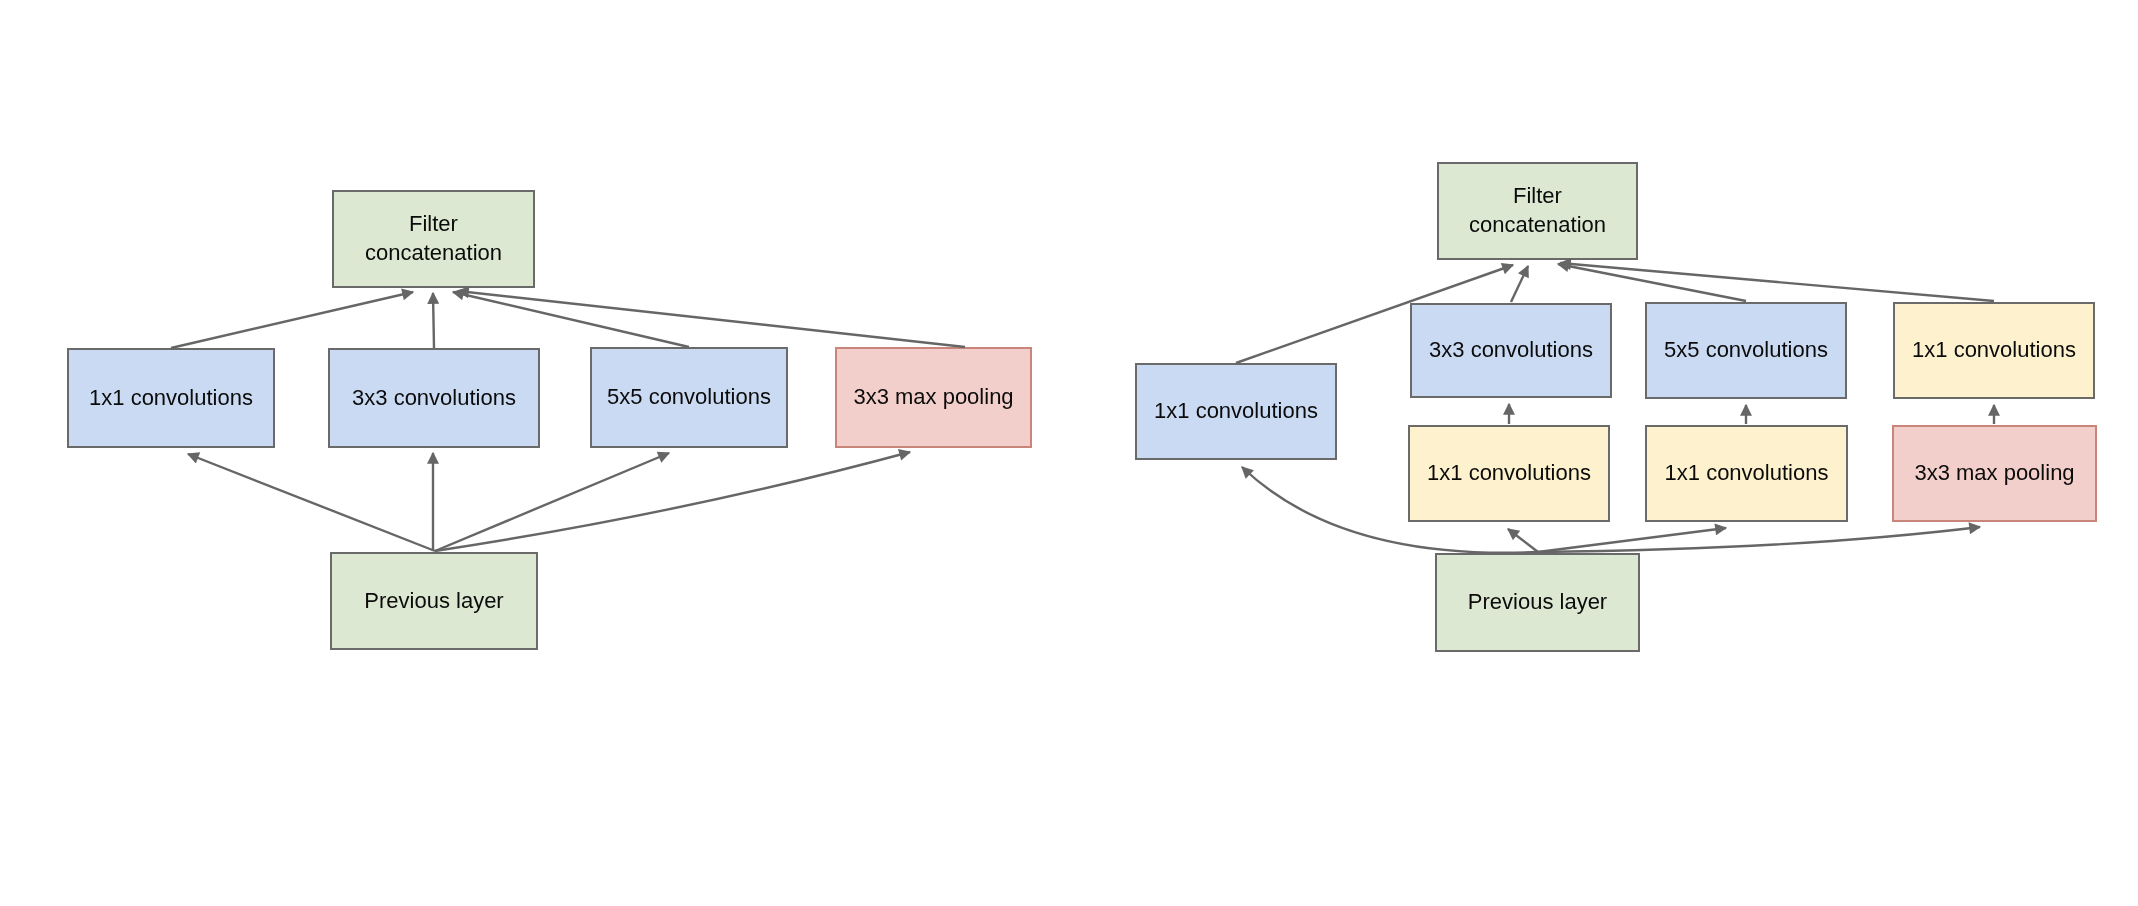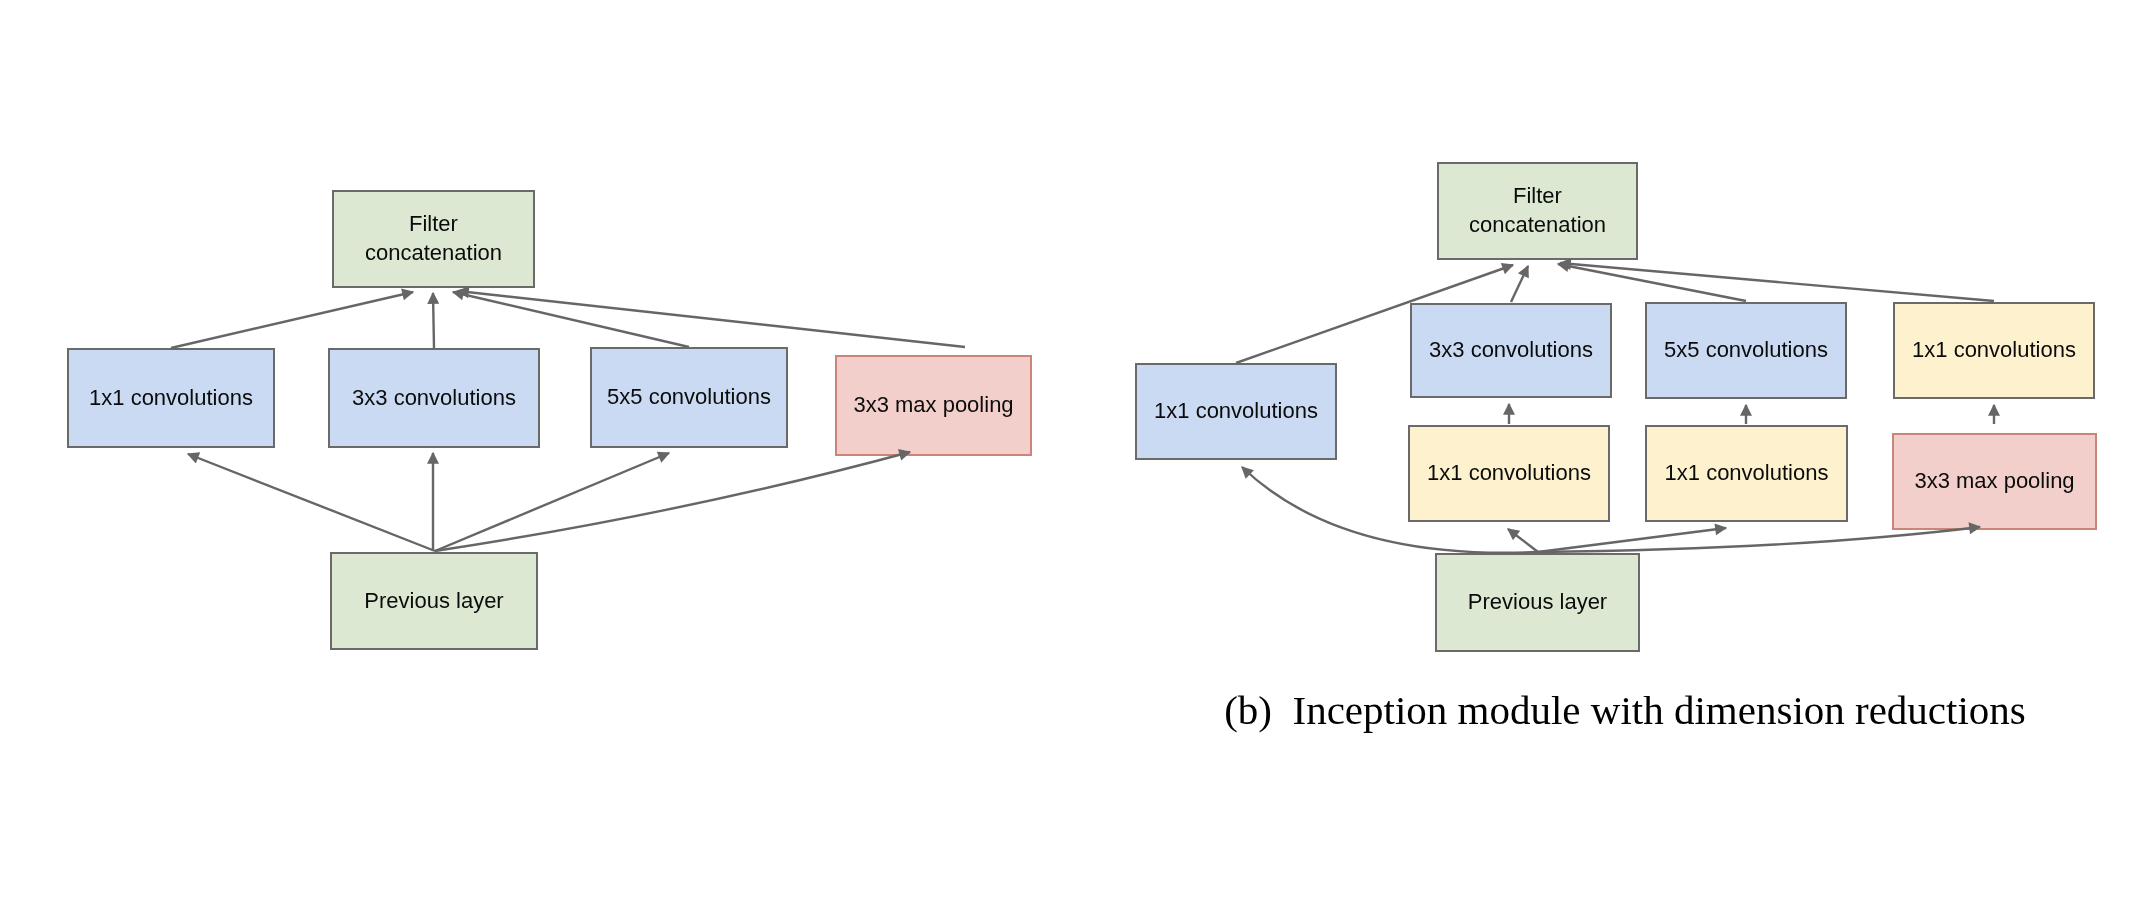--- a/index.html
+++ b/index.html
@@ -16,21 +16,21 @@
     text-align:center;
     font-size:22px;line-height:1.3;color:#0b0b0b;
     border:2px solid #6a6a6a;
     box-sizing:border-box;
     padding:0 10px;
     z-index:2;
   }
   .green{background:#dce8d2;}
   .blue{background:#cadaf3;}
   .yellow{background:#fdf2cd;}
-  .red{background:#f2cfca;border-color:#c9857a;margin-top:8px;}
+  .red{background:#f2cfca;border-color:#c9857a;}
   .wrap2{padding:16px 20px;}
   #arrows{
     position:absolute;left:0;top:0;z-index:3;pointer-events:none;
   }
   .caption{
     position:absolute;
     font-family:"Liberation Serif","DejaVu Serif",serif;
     font-size:41px;color:#000;
     text-align:center;
     white-space:pre;
@@ -102,16 +102,15 @@
       <path d="M1994,424 L1994,405" marker-end="url(#ah)"></path>
 
       <path d="M1236,363 L1513,265" marker-end="url(#ah)"></path>
       <path d="M1511,302 L1528,266" marker-end="url(#ah)"></path>
       <path d="M1746,301 L1558,264" marker-end="url(#ah)"></path>
       <path d="M1994,301 L1560,263" marker-end="url(#ah)"></path>
     </g>
   </svg>
 
 
-  <div class="caption" style="left:1125px;top:686px;width:1000px;">(b)  Inception module with dimension reductions</div>
 
 
 </div>
 
 </body></html>

